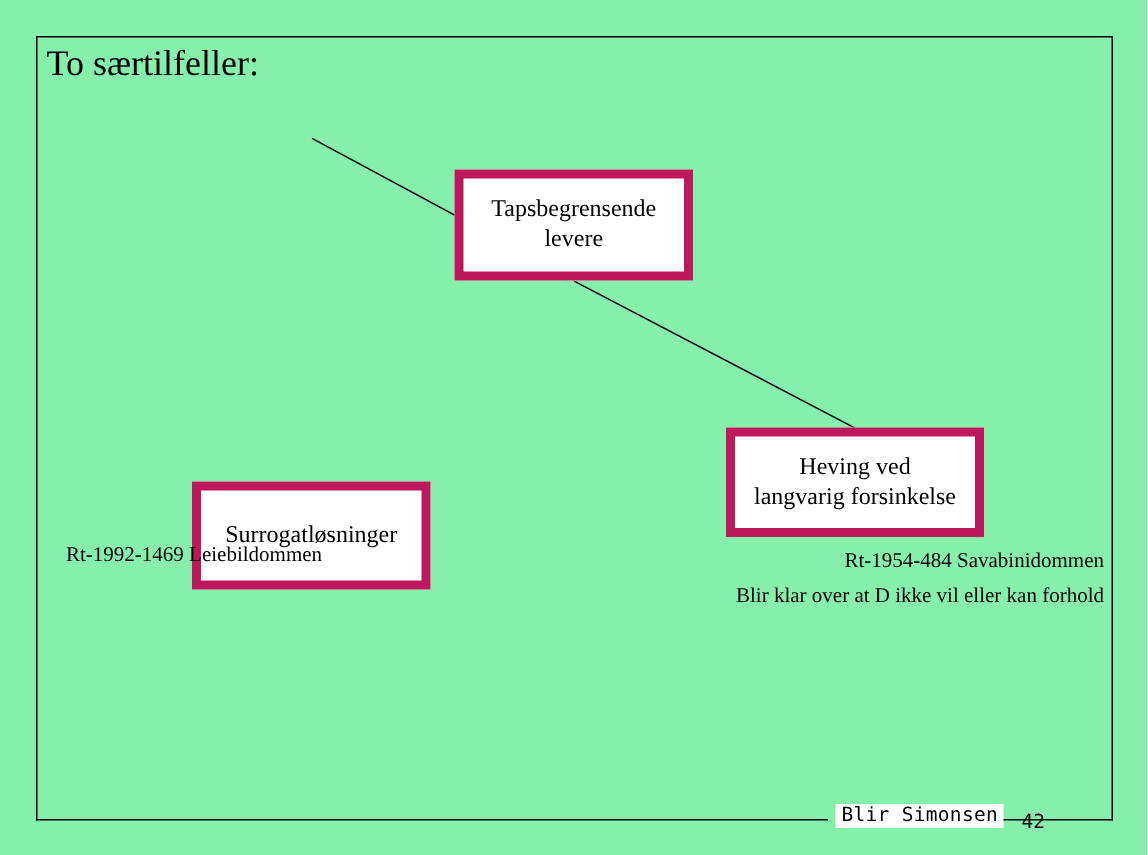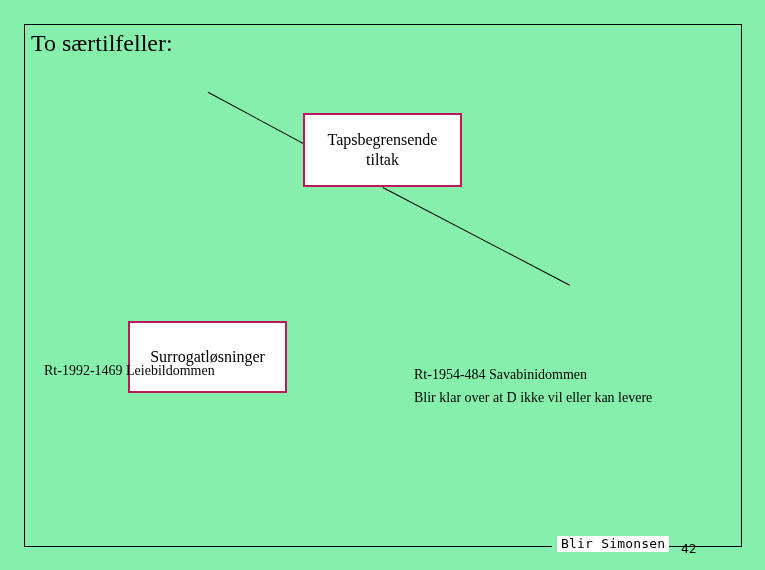--- a/index.html
+++ b/index.html
@@ -36,21 +36,21 @@
     top: 28px;
     font-size: 24px;
     line-height: 30px;
     white-space: nowrap;
   }
 
   
   .node {
     position: absolute;
     box-sizing: border-box;
-    border: 2px solid #be185d;
+    border: 6px solid #be185d;
     background: #ffffff;
     display: flex;
     align-items: center;
     justify-content: center;
     text-align: center;
     font-size: 16px;
     line-height: 20px;
     padding: 2px 6px;
   }
   #node-root  { left: 303px; top: 113px; width: 159px; height: 74px; }
@@ -81,21 +81,21 @@
 
   
   .caption {
     position: absolute;
     font-size: 14px;
     line-height: 23px;
     white-space: nowrap;
     font-family: Liberation Serif, serif;
   }
   #caption-left  { left: 44px;  top: 359px; text-align: left; }
-  #caption-right { left: 414px; top: 363px; text-align: left; width: 322px; }
+  #caption-right { left: 414px; top: 363px; text-align: right; width: 322px; }
 
   
   #footer-author {
     position: absolute;
     left: 557px;
     top: 536px;
     font-family: "DejaVu Sans Mono", "Liberation Mono", monospace;
     font-size: 13px;
     line-height: 16px;
     letter-spacing: 0.2px;
@@ -124,32 +124,35 @@
   <div class="frame-edge" id="frame-right"></div>
   <div class="frame-edge" id="frame-bottom-left"></div>
   <div class="frame-edge" id="frame-bottom-right"></div>
 
   <div id="title">To særtilfeller:</div>
 
   <div class="connector" id="connector-left"></div>
   <div class="connector" id="connector-right"></div>
 
   <div class="node" id="node-root">
-    <span><span>Tapsbegrensende</span><br><span>tiltak</span></span>
+    <span><span>Tapsbegrensende</span><br><span>levere</span></span>
   </div>
 
   <div class="node" id="node-left">
     <span><span>Surrogatløsninger</span></span>
   </div>
 
+  <div class="node" id="node-right">
+    <span><span>Heving ved</span><br><span>langvarig forsinkelse</span></span>
+  </div>
 
   <div class="caption" id="caption-left">
     <div>Rt-1992-1469 Leiebildommen</div>
   </div>
   <div class="caption" id="caption-right">
     <div>Rt-1954-484 Savabinidommen</div>
-    <div>Blir klar over at D ikke vil eller kan levere</div>
+    <div>Blir klar over at D ikke vil eller kan forhold</div>
   </div>
 
   <div id="footer-author">Blir Simonsen</div>
   <div id="footer-page">42</div>
 
 </div>
 
 </body></html>

